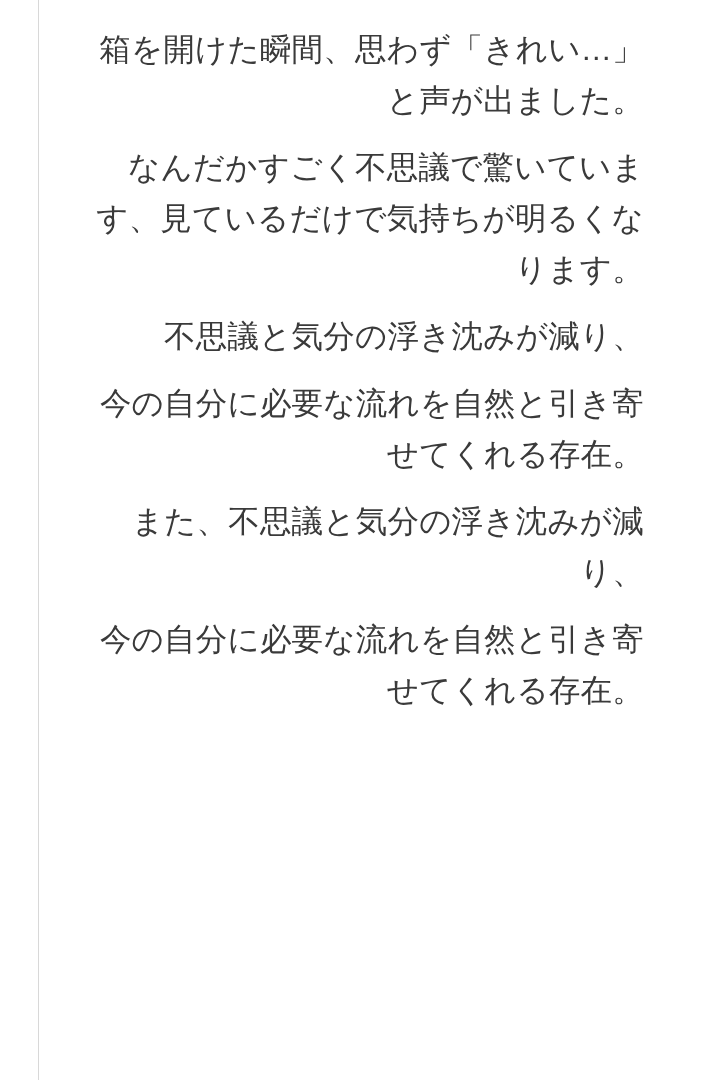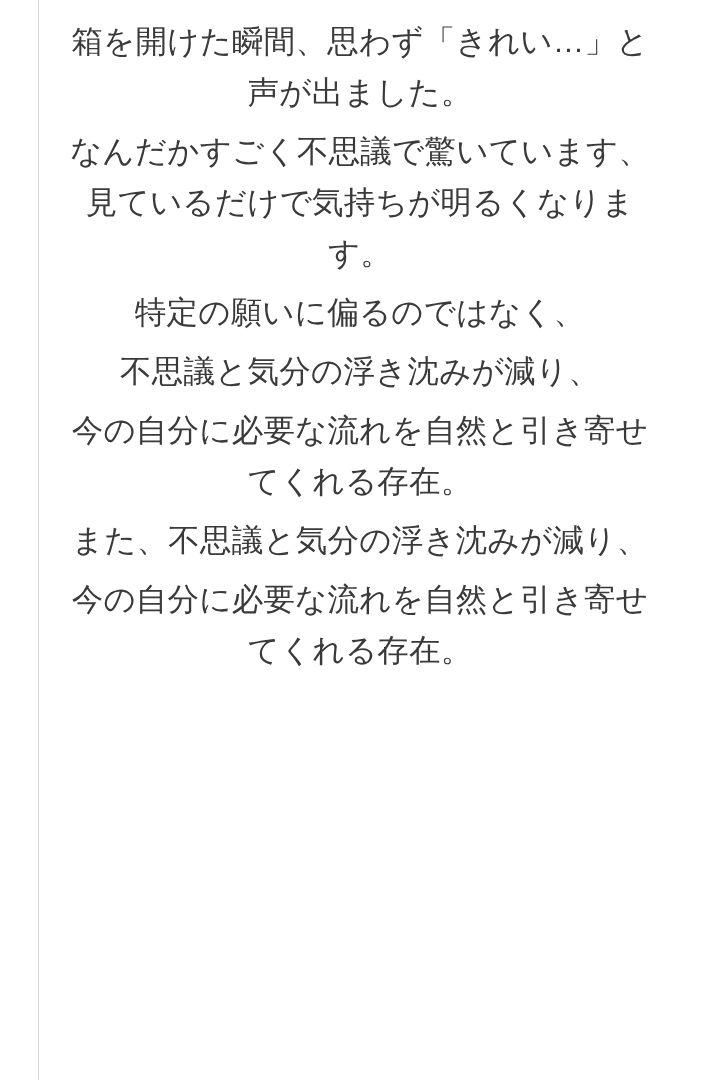--- a/index.html
+++ b/index.html
@@ -34,38 +34,37 @@
     left: 60px;
     top: 8px;
     width: 600px;
     color: #3a3a3a;
     font-size: 31.5px;
     line-height: 51px;
     letter-spacing: 0.2px;
     font-weight: 400;
   }
   .review-body p {
-    margin: 8px;
+    margin: 16px;
     padding: 0;
-    text-align: center;
+    text-align: right;
     word-break: break-all;
     overflow-wrap: break-word;
   }
 </style>
 </head>
 <body>
 
 <div class="page">
 
   <div class="left-rule"></div>
 
   <div class="review-body">
     <p>箱を開けた瞬間、思わず「きれい…」と声が出ました。</p>
     <p>なんだかすごく不思議で驚いています、見ているだけで気持ちが明るくなります。</p>
-    <p>特定の願いに偏るのではなく、</p>
     <p>不思議と気分の浮き沈みが減り、</p>
     <p>今の自分に必要な流れを自然と引き寄せてくれる存在。</p>
     <p>また、不思議と気分の浮き沈みが減り、</p>
     <p>今の自分に必要な流れを自然と引き寄せてくれる存在。</p>
 
   </div>
 
 </div>
 
 </body></html>

